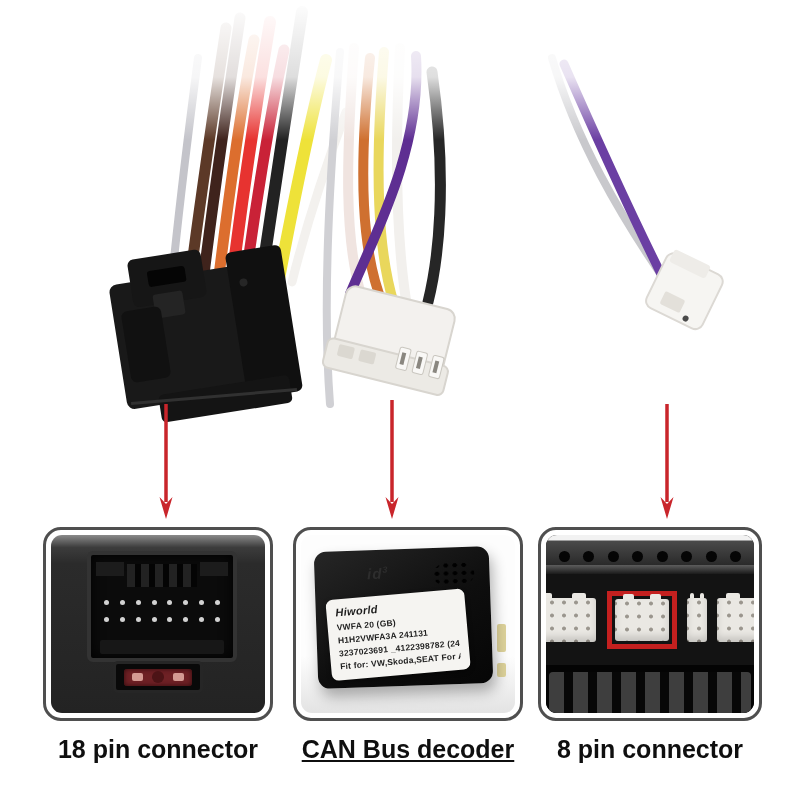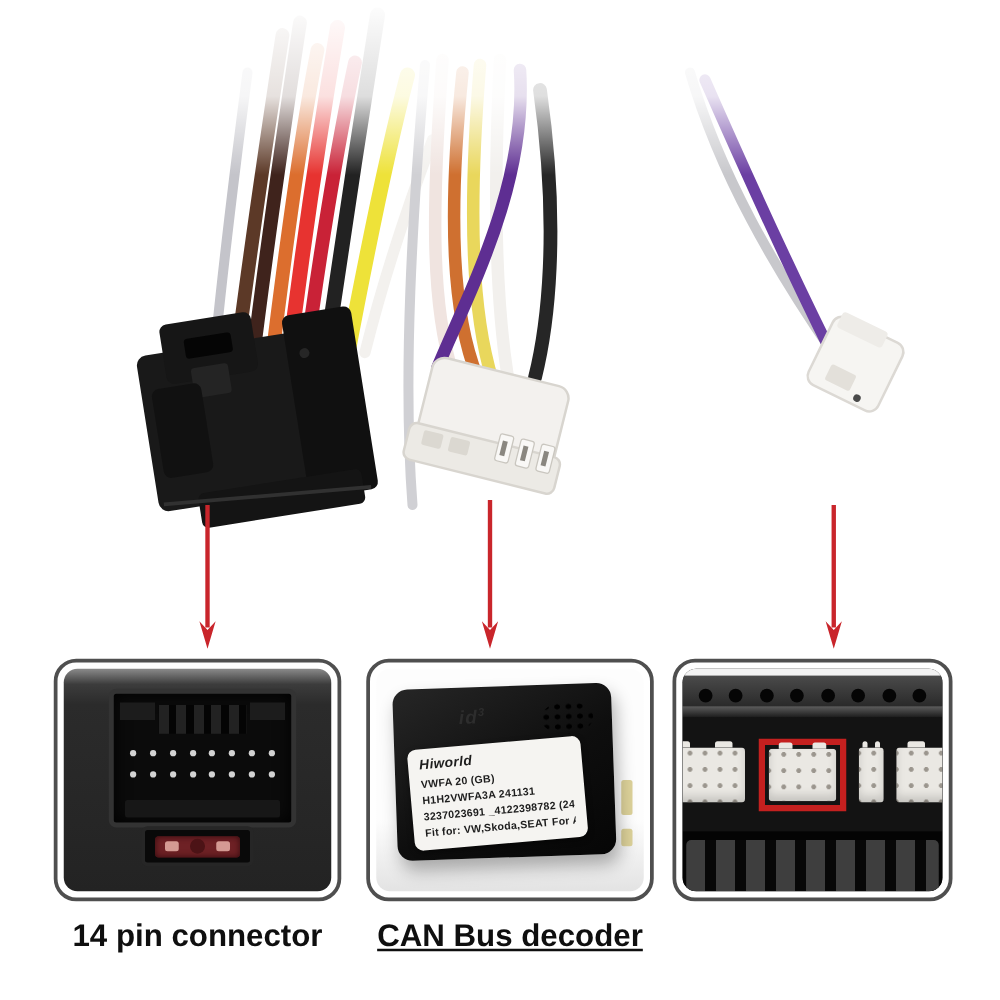--- a/index.html
+++ b/index.html
@@ -257,16 +257,17 @@
         <div class="conn sliver"></div>
         <div class="conn wide"></div>
 
       </div>
       <div class="pr-fins">
           <div></div>
         </div>
     </div>
   </div>
 
-  <div class="cap cap-left">14 pin connector</div>
+  <div class="cap cap-left">18 pin connector</div>
   <div class="cap cap-mid">CAN Bus decoder</div>
+  <div class="cap cap-right">8 pin connector</div>
 
 </div>
 
 </body></html>

